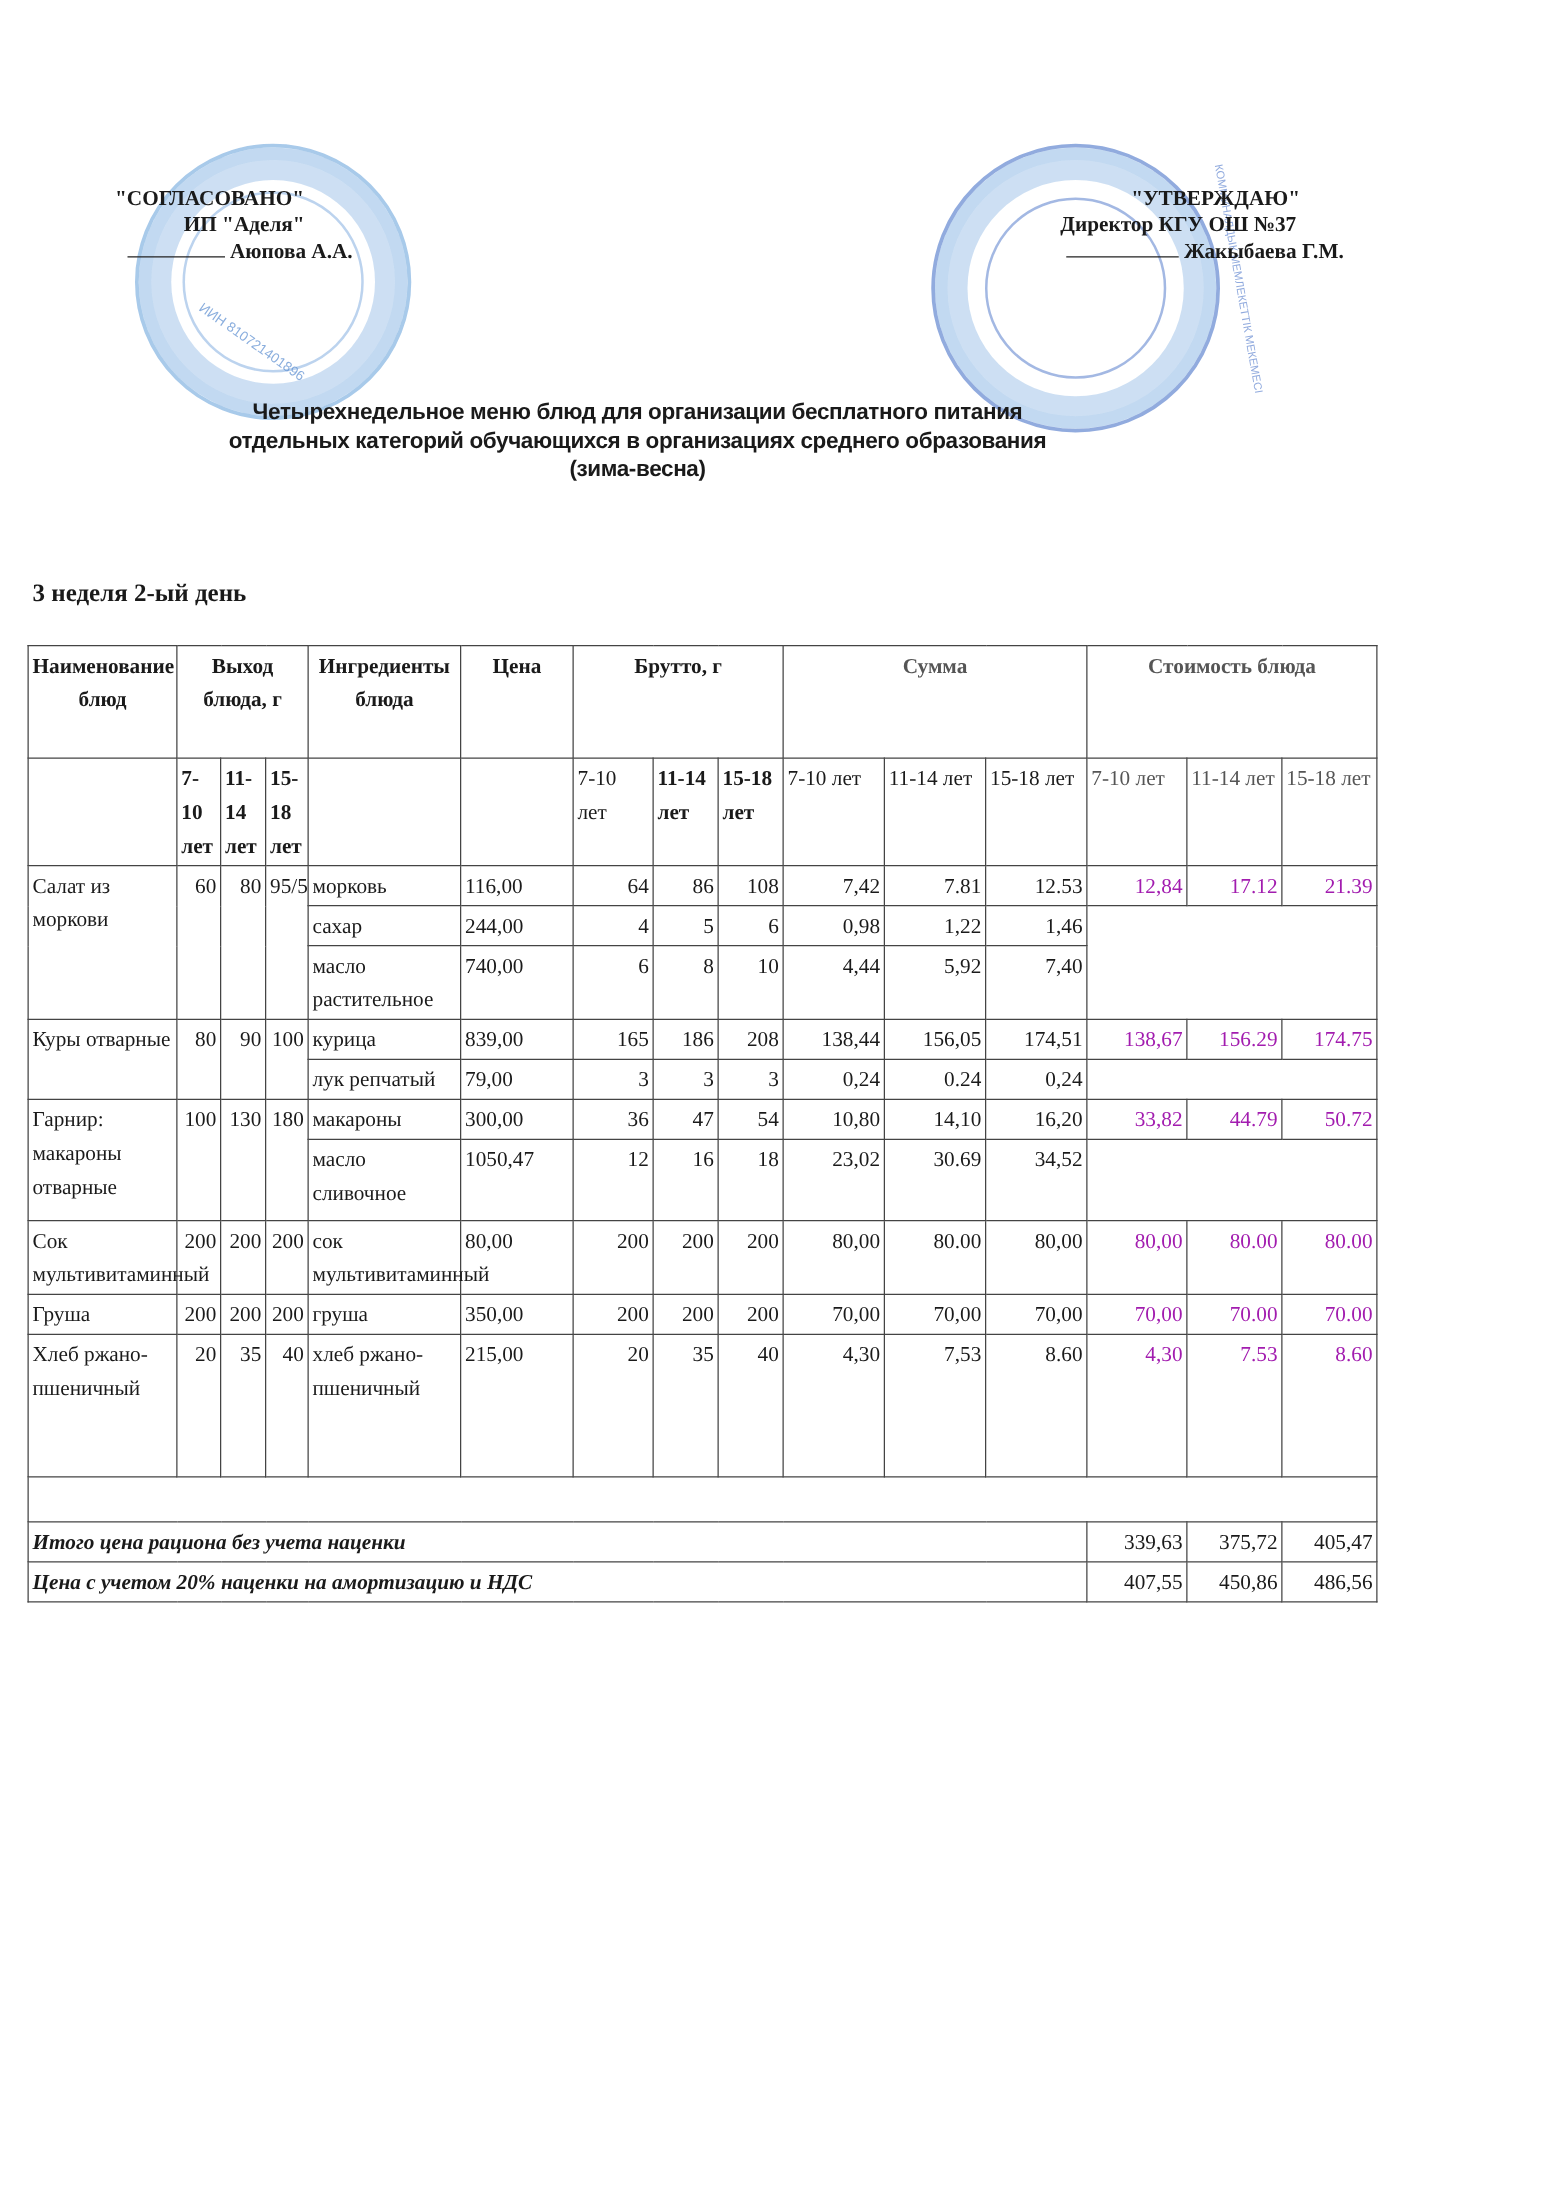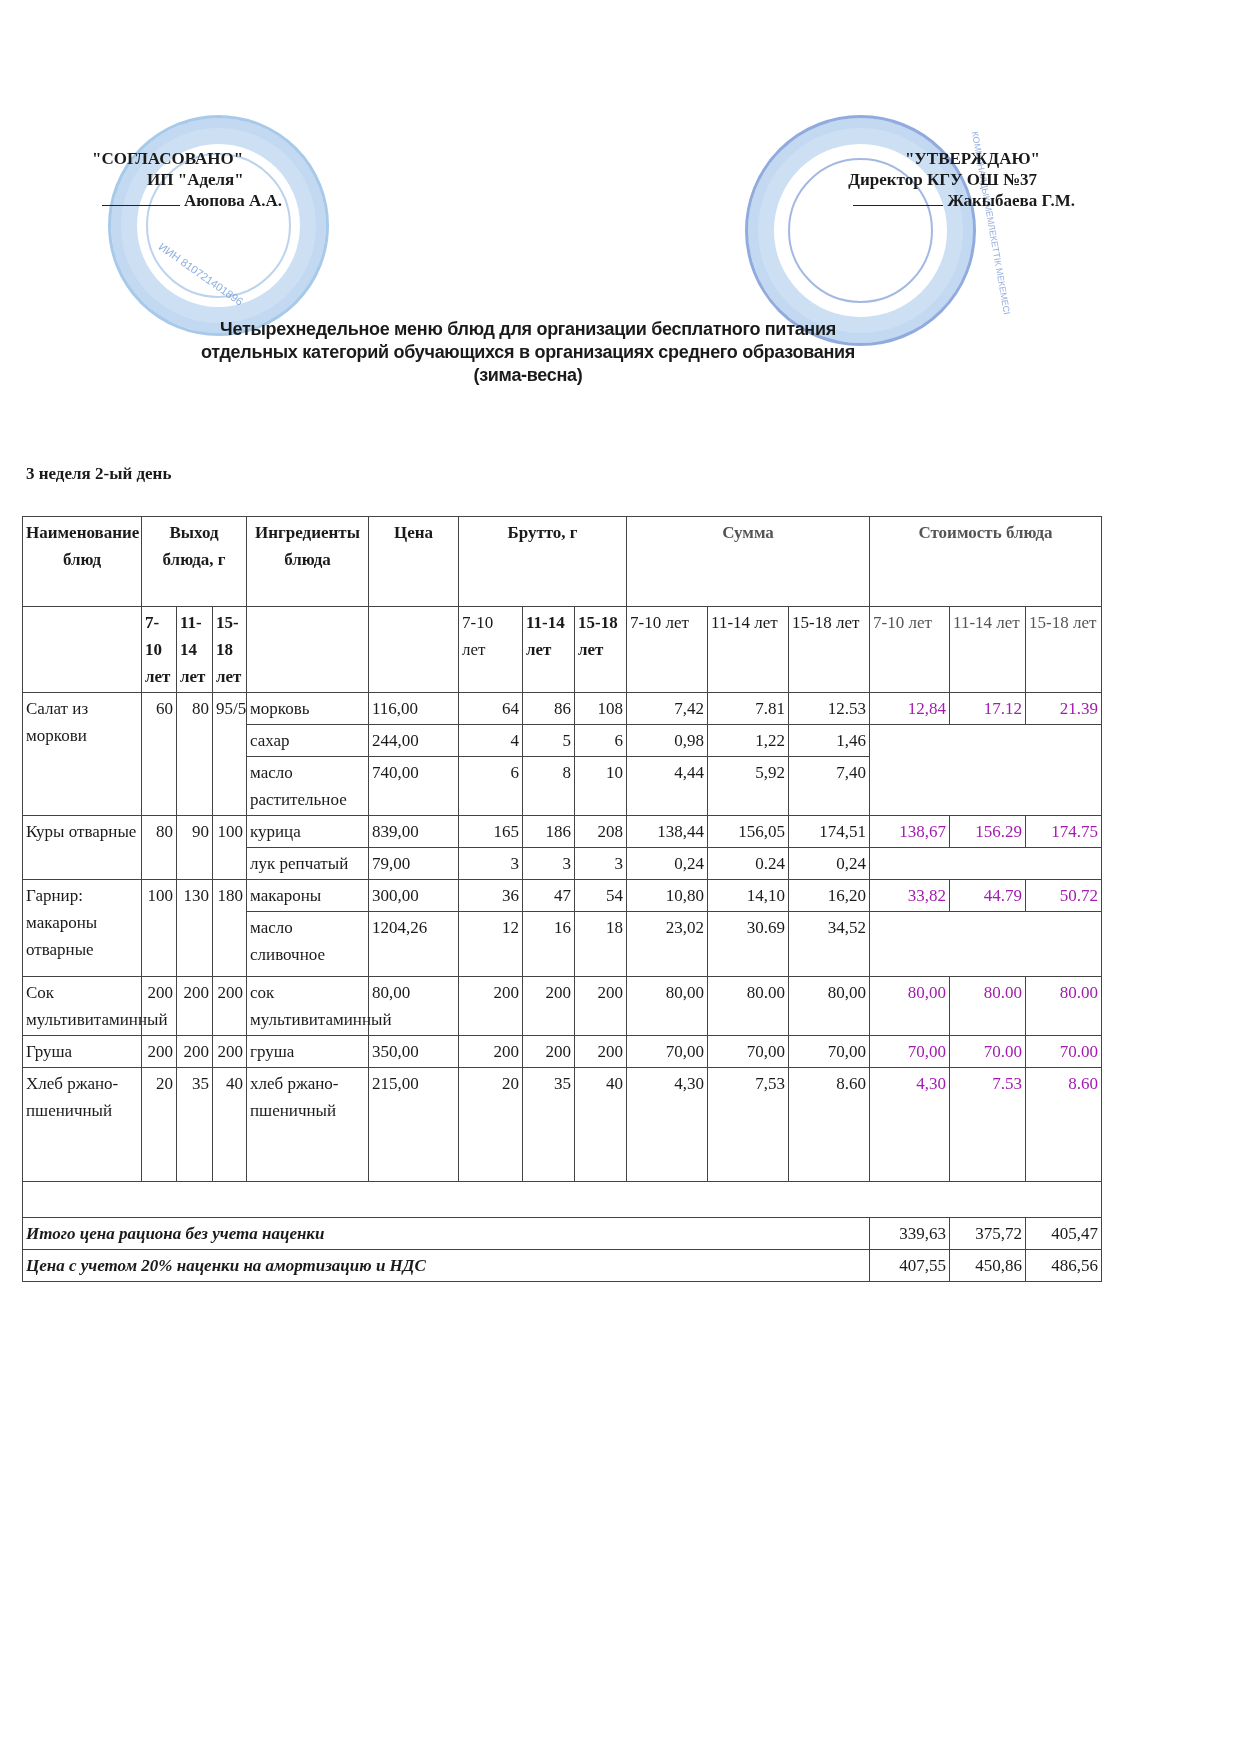--- a/index.html
+++ b/index.html
@@ -28,28 +28,28 @@
 
   .approval {
     position: absolute; font-size: 17px; font-weight: bold; line-height: 21px;
   }
   .approval-left { left: 92px; top: 148px; }
   .approval-right { left: 765px; top: 148px; text-align: right; width: 310px; }
   .approval .line { display: block; }
   .sig-line { display: inline-block; width: 78px; border-bottom: 1px solid #222; margin-right: 4px; height: 14px; vertical-align: baseline; }
 
   .title {
-    position: absolute; left: 118px; top: 318px; width: 820px;
+    position: absolute; left: 100px; top: 318px; width: 820px;
     font-size: 18px; font-weight: bold; line-height: 23px; text-align: center;
     font-family: "Liberation Sans Narrow", "Liberation Sans", sans-serif;
     letter-spacing: -0.3px;
   }
   .title span { display: block; }
   .day-label {
-    position: absolute; left: 26px; top: 464px; font-size: 17px; font-weight: bold;
+    position: absolute; left: 26px; top: 464px; font-size: 20px; font-weight: bold;
   }
 
   table.menu {
     position: absolute; left: 22px; top: 516px; width: 1063px;
     border-collapse: collapse; table-layout: fixed; font-size: 17px;
   }
   table.menu td, table.menu th {
     border: 1px solid #444; padding: 2px 3px; vertical-align: top; line-height: 27px;
     font-weight: normal;
   }
@@ -221,21 +221,21 @@
       <td class="num">54</td>
       <td class="num">10,80</td>
       <td class="num">14,10</td>
       <td class="num">16,20</td>
       <td class="num light">33,82</td>
       <td class="num light">44.79</td>
       <td class="num light">50.72</td>
     </tr>
     <tr style="height:65px;">
       <td>масло сливочное</td>
-      <td>1204,26</td>
+      <td>1050,47</td>
       <td class="num">12</td>
       <td class="num">16</td>
       <td class="num">18</td>
       <td class="num">23,02</td>
       <td class="num">30.69</td>
       <td class="num">34,52</td>
       <td colspan="3"></td>
     </tr>
 
     <tr>

